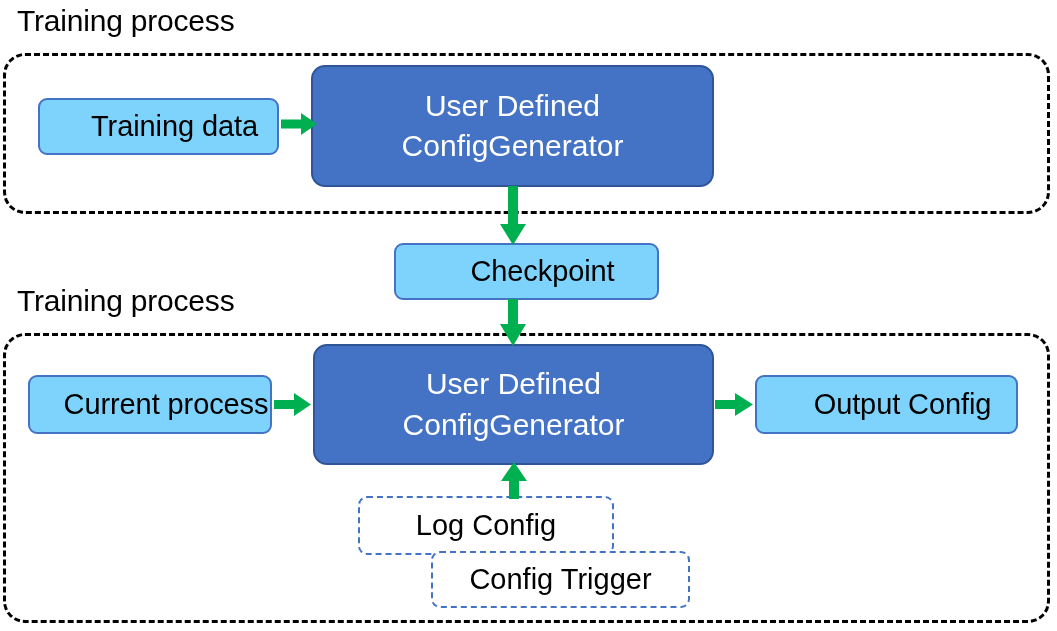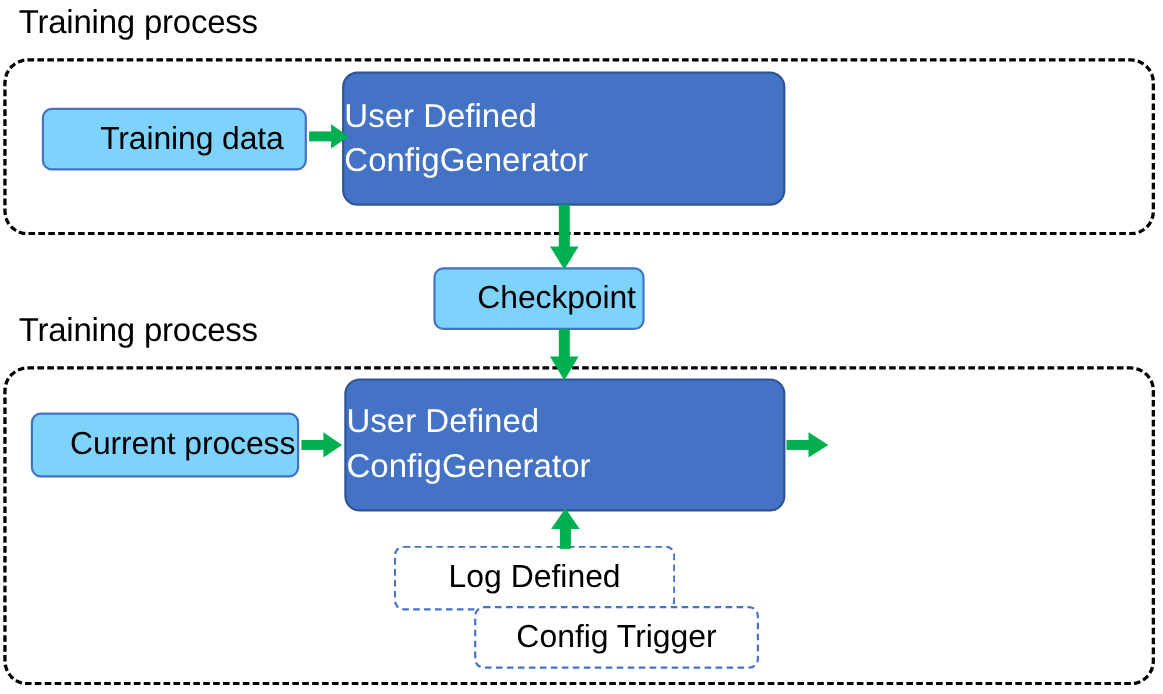--- a/index.html
+++ b/index.html
@@ -53,34 +53,34 @@
     align-items: center;
     justify-content: center;
     color: #000000;
     font-size: 29px;
     line-height: 1.05;
     white-space: nowrap;
     letter-spacing: -0.1px;
     padding-left: 32px;
   }
   #box-training-data  { left: 38px;  top: 98px;  width: 241px; height: 57px; }
-  #box-checkpoint     { left: 394px; top: 243px; width: 192px; height: 57px; }
+  #box-checkpoint     { left: 394px; top: 243px; width: 265px; height: 57px; }
   #box-current-status { left: 28px;  top: 375px; width: 244px; height: 59px; }
   #box-output-config  { left: 755px; top: 375px; width: 263px; height: 59px; }
 
   
   .box-blue {
     position: absolute;
     box-sizing: border-box;
     background: #4472C4;
     border: 2px solid #2F5597;
     border-radius: 14px;
     display: flex;
     flex-direction: column;
-    align-items: flex-start;
+    align-items: center;
     justify-content: center;
     color: #ffffff;
     font-size: 30px;
     line-height: 1.35;
     white-space: nowrap;
     z-index: 3;
   }
   #box-generator-training  { left: 311px; top: 65px;  width: 403px; height: 122px; }
   #box-generator-inference { left: 313px; top: 344px; width: 401px; height: 121px; }
 
@@ -135,22 +135,23 @@
 
   <div class="box-white" id="box-checkpoint">Checkpoint</div>
 
   <div class="box-white" id="box-current-status">Current process</div>
 
   <div class="box-blue" id="box-generator-inference">
     <span>User Defined</span>
     <span>ConfigGenerator</span>
   </div>
 
+  <div class="box-white" id="box-output-config">Output Config</div>
 
-  <div class="box-trigger" id="box-log-trigger">Log Defined</div>
+  <div class="box-trigger" id="box-log-trigger">Log Config</div>
 
   <div class="box-trigger" id="box-clock-trigger">Config Trigger</div>
 
   <svg id="arrows" viewBox="0 0 1057 631" xmlns="http://www.w3.org/2000/svg">
 
     <g>
       <rect x="281" y="119.5" width="24" height="9" fill="#00B050"></rect>
       <polygon points="301,113 317,124 301,135" fill="#00B050"></polygon>
     </g>
 

